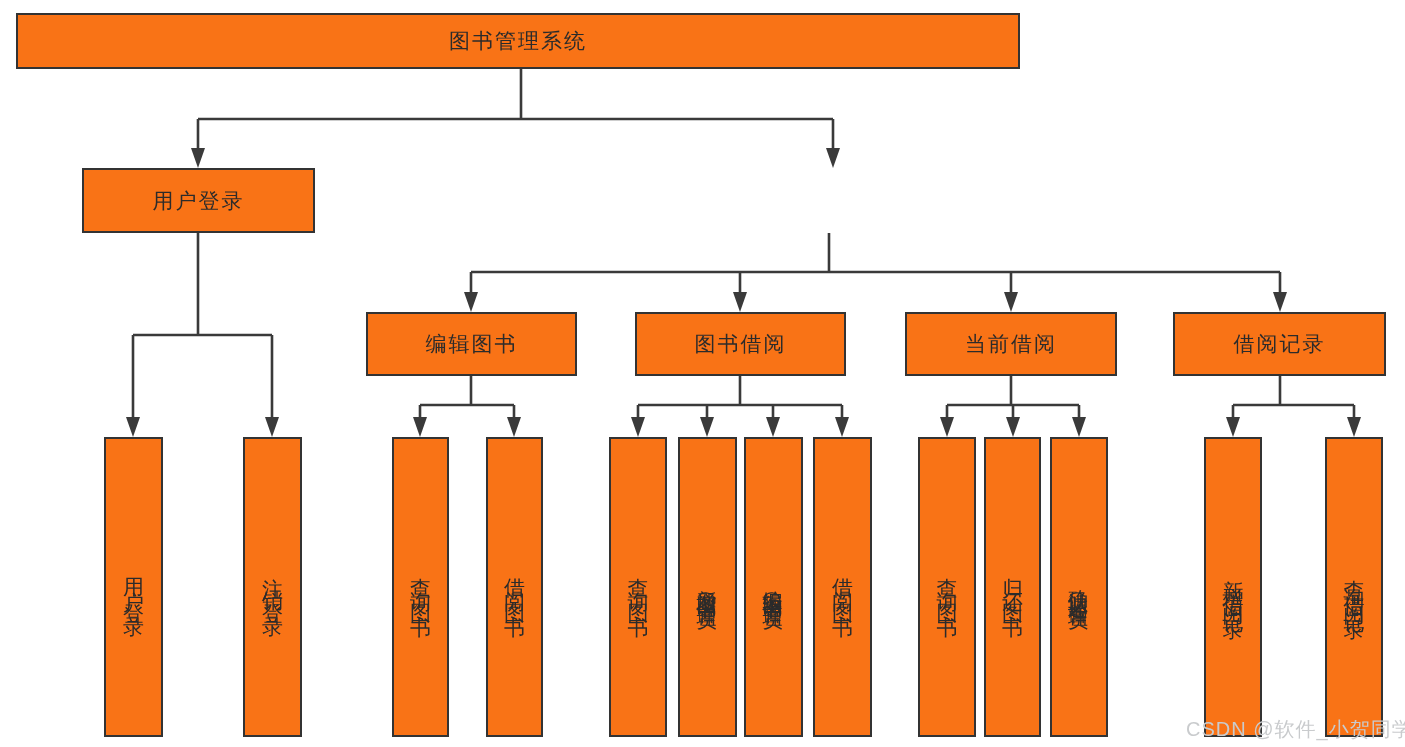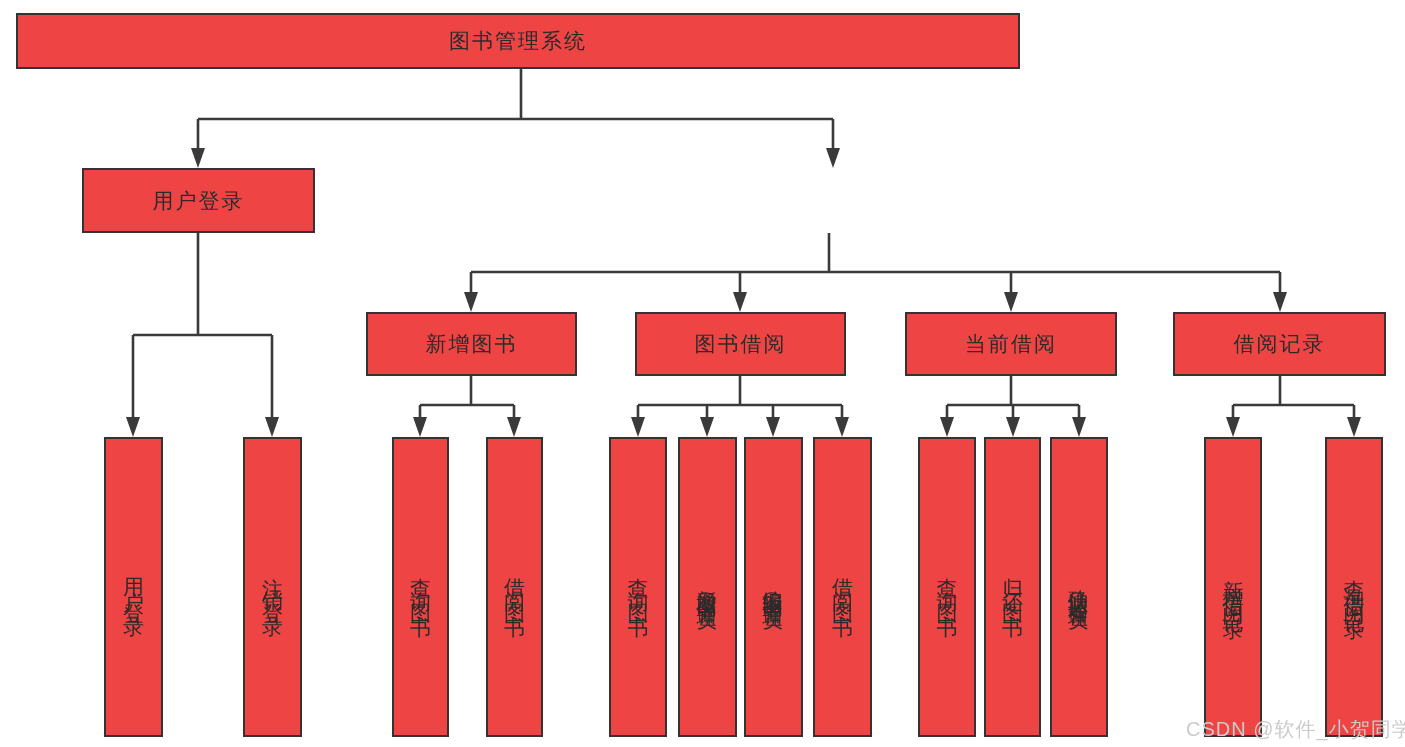--- a/index.html
+++ b/index.html
@@ -8,21 +8,21 @@
     background: #ffffff;
     font-family: "Liberation Sans", "DejaVu Sans", sans-serif;
     position: relative;
     overflow: hidden;
   }
   #stage { position: absolute; left: 0; top: 0; width: 1405px; height: 747px; }
   svg.wires { position: absolute; left: 0; top: 0; width: 1405px; height: 747px; }
 
   .node {
     position: absolute;
-    background: #ef4444;
+    background: #f97316;
     border: 2.5px solid #333333;
     box-sizing: border-box;
     display: flex;
     align-items: center;
     justify-content: center;
     color: #2b2b2b;
     z-index: 2;
   }
   .node .lbl { font-size: 21px; letter-spacing: 2px; white-space: nowrap; }
 
@@ -94,21 +94,21 @@
 
   <div class="node" style="left:16px; top:13px; width:1004px; height:56px;">
     <span class="lbl">图书管理系统</span>
   </div>
 
   <div class="node" style="left:82px; top:168px; width:233px; height:65px;">
     <span class="lbl">用户登录</span>
   </div>
 
   <div class="node" style="left:366px; top:312px; width:211px; height:64px;">
-    <span class="lbl">新增图书</span>
+    <span class="lbl">编辑图书</span>
   </div>
   <div class="node" style="left:905px; top:312px; width:212px; height:64px;">
     <span class="lbl">当前借阅</span>
   </div>
   <div class="node" style="left:635px; top:312px; width:211px; height:64px;">
     <span class="lbl">图书借阅</span>
   </div>
   <div class="node" style="left:1173px; top:312px; width:213px; height:64px;">
     <span class="lbl">借阅记录</span>
   </div>

